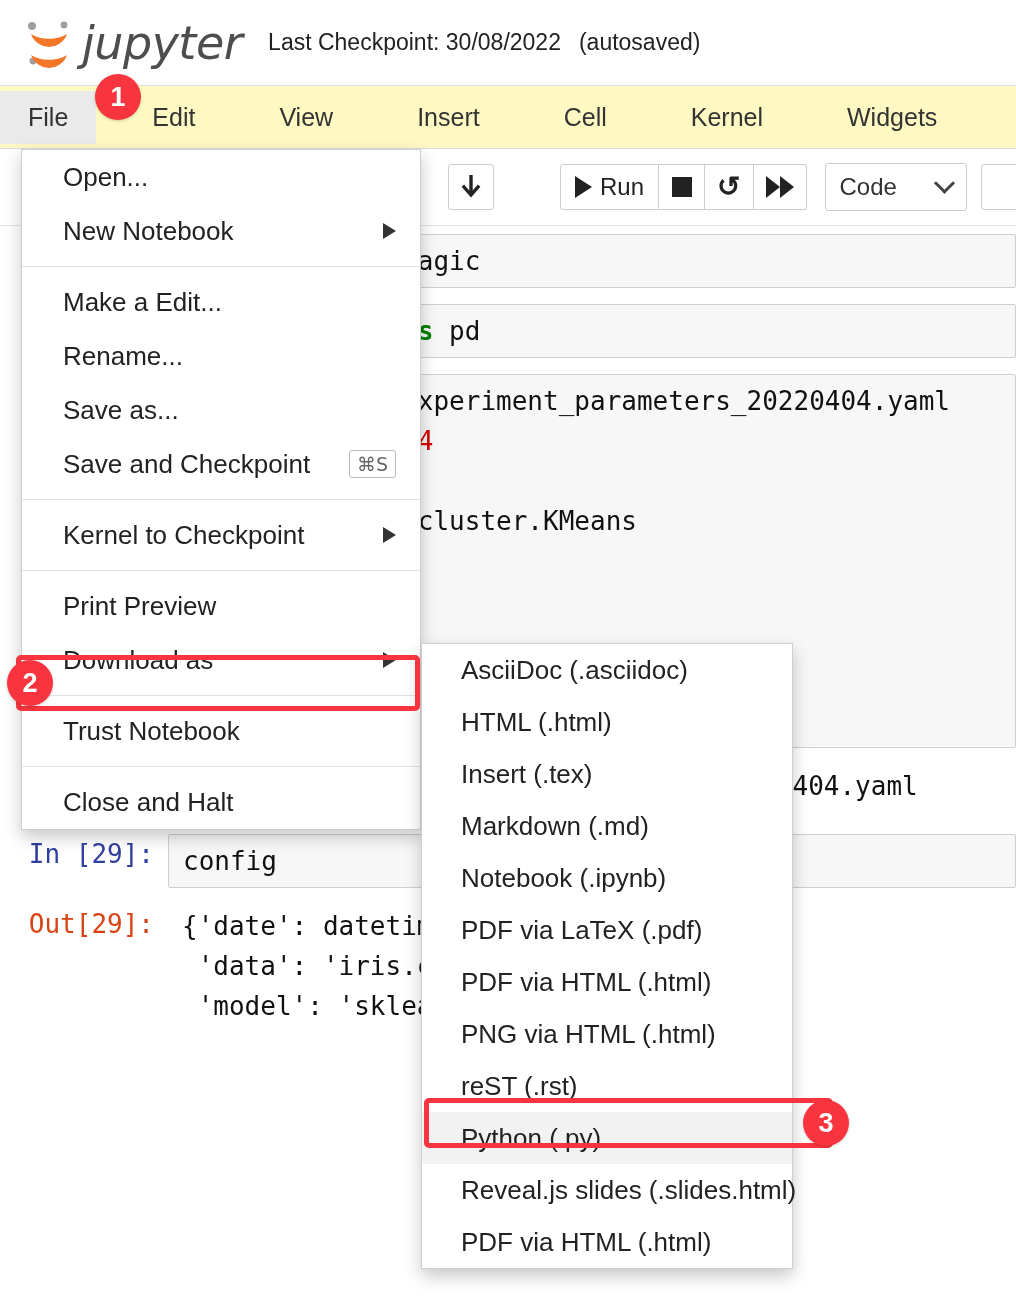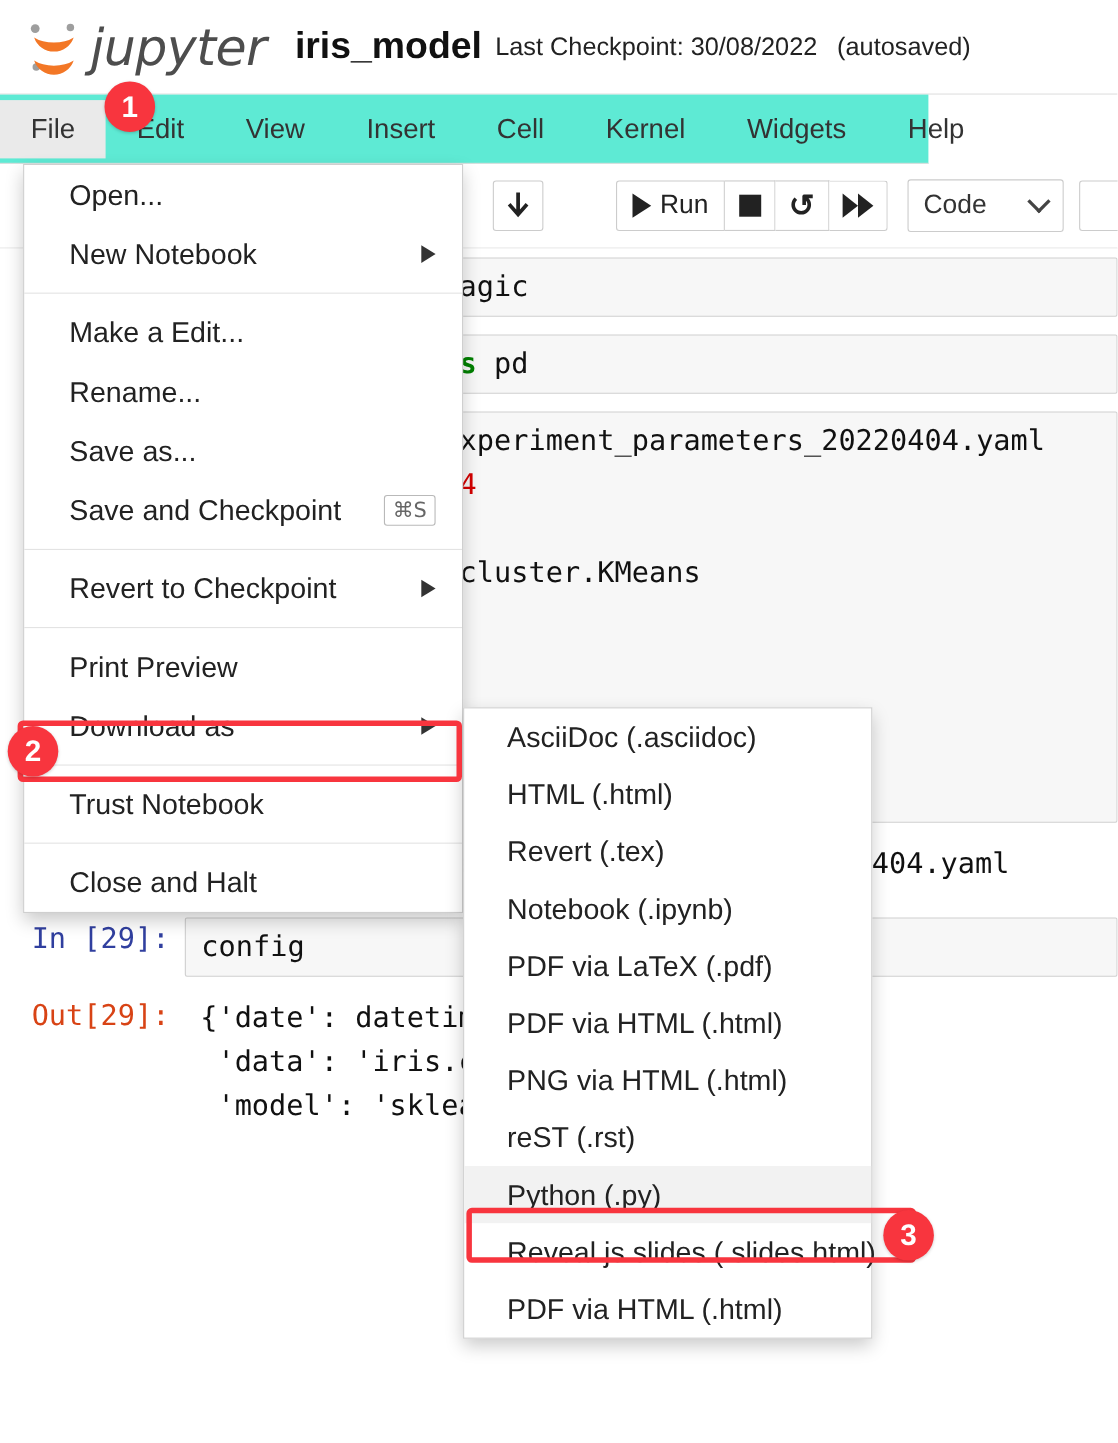--- a/index.html
+++ b/index.html
@@ -26,23 +26,23 @@
   }
   .nb-name {
     font-size:34px; color:#111; font-weight:700; margin-right:12px;
     font-family:"Liberation Sans", sans-serif;
   }
   .nb-checkpoint { font-size:23px; color:#222; margin-right:18px; }
   .nb-autosaved { font-size:23px; color:#222; }
 
   
   .menubar {
-    position:absolute; left:0; top:86px; width:844px; height:63px;
-    background:#5eead4; border-bottom:1px solid #dcdcdc;
-    display:flex; align-items:center;
+    position:absolute; left:0; top:86px; width:1016px; height:63px;
+    background:#fef9c3; border-bottom:1px solid #dcdcdc;
+    display:flex; align-items:center;gap:28px;
   }
   .menu-item {
     font-size:25px; color:#333; padding:14px 28px; line-height:1;
     cursor:default; white-space:nowrap;
   }
   .menu-item.active { background:#eaeaea; }
 
   
   .toolbar {
     position:absolute; left:0; top:149px; width:1016px; height:77px;
@@ -151,21 +151,20 @@
     <div class="logo-mark">
       <svg width="46" height="52" viewBox="0 0 46 52" aria-hidden="true">
         <circle cx="6" cy="9" r="4" fill="#9e9e9e"></circle>
         <circle cx="38" cy="8" r="3.4" fill="#9e9e9e"></circle>
         <circle cx="7" cy="44" r="3.4" fill="#9e9e9e"></circle>
         <path d="M5 17 A19 19 0 0 0 41 17 A24 14 0 0 1 5 17 Z" fill="#f37726"></path>
         <path d="M41 38 A19 19 0 0 1 5 38 A24 14 0 0 0 41 38 Z" fill="#f37726"></path>
       </svg>
     </div>
     <div class="wordmark">jupyter</div>
-    <div class="nb-name">iris_model</div>
     <div class="nb-checkpoint">Last Checkpoint: 30/08/2022</div>
     <div class="nb-autosaved">(autosaved)</div>
   </div>
 
   <div class="menubar">
     <div class="menu-item active">File</div>
     <div class="menu-item">Edit</div>
     <div class="menu-item">View</div>
     <div class="menu-item">Insert</div>
     <div class="menu-item">Cell</div>
@@ -268,21 +267,21 @@
     </div>
     <div class="dd-item">
       <span>Save as...</span>
     </div>
     <div class="dd-item">
       <span>Save and Checkpoint</span>
       <span class="shortcut">⌘S</span>
     </div>
     <div class="dd-sep"></div>
     <div class="dd-item">
-      <span>Revert to Checkpoint</span>
+      <span>Kernel to Checkpoint</span>
       <span class="caret-right"></span>
     </div>
     <div class="dd-sep"></div>
     <div class="dd-item">
       <span>Print Preview</span>
     </div>
     <div class="dd-item" id="dl-as-item">
       <span>Download as</span>
       <span class="caret-right"></span>
     </div>
@@ -292,21 +291,22 @@
     </div>
     <div class="dd-sep"></div>
     <div class="dd-item">
       <span>Close and Halt</span>
     </div>
   </div>
 
   <div class="dropdown" id="download-submenu">
     <div class="dd-item">AsciiDoc (.asciidoc)</div>
     <div class="dd-item">HTML (.html)</div>
-    <div class="dd-item">Revert (.tex)</div>
+    <div class="dd-item">Insert (.tex)</div>
+    <div class="dd-item">Markdown (.md)</div>
     <div class="dd-item">Notebook (.ipynb)</div>
     <div class="dd-item">PDF via LaTeX (.pdf)</div>
     <div class="dd-item">PDF via HTML (.html)</div>
     <div class="dd-item">PNG via HTML (.html)</div>
     <div class="dd-item">reST (.rst)</div>
     <div class="dd-item hl" id="py-item">Python (.py)</div>
     <div class="dd-item">Reveal.js slides (.slides.html)</div>
     <div class="dd-item">PDF via HTML (.html)</div>
   </div>
 

